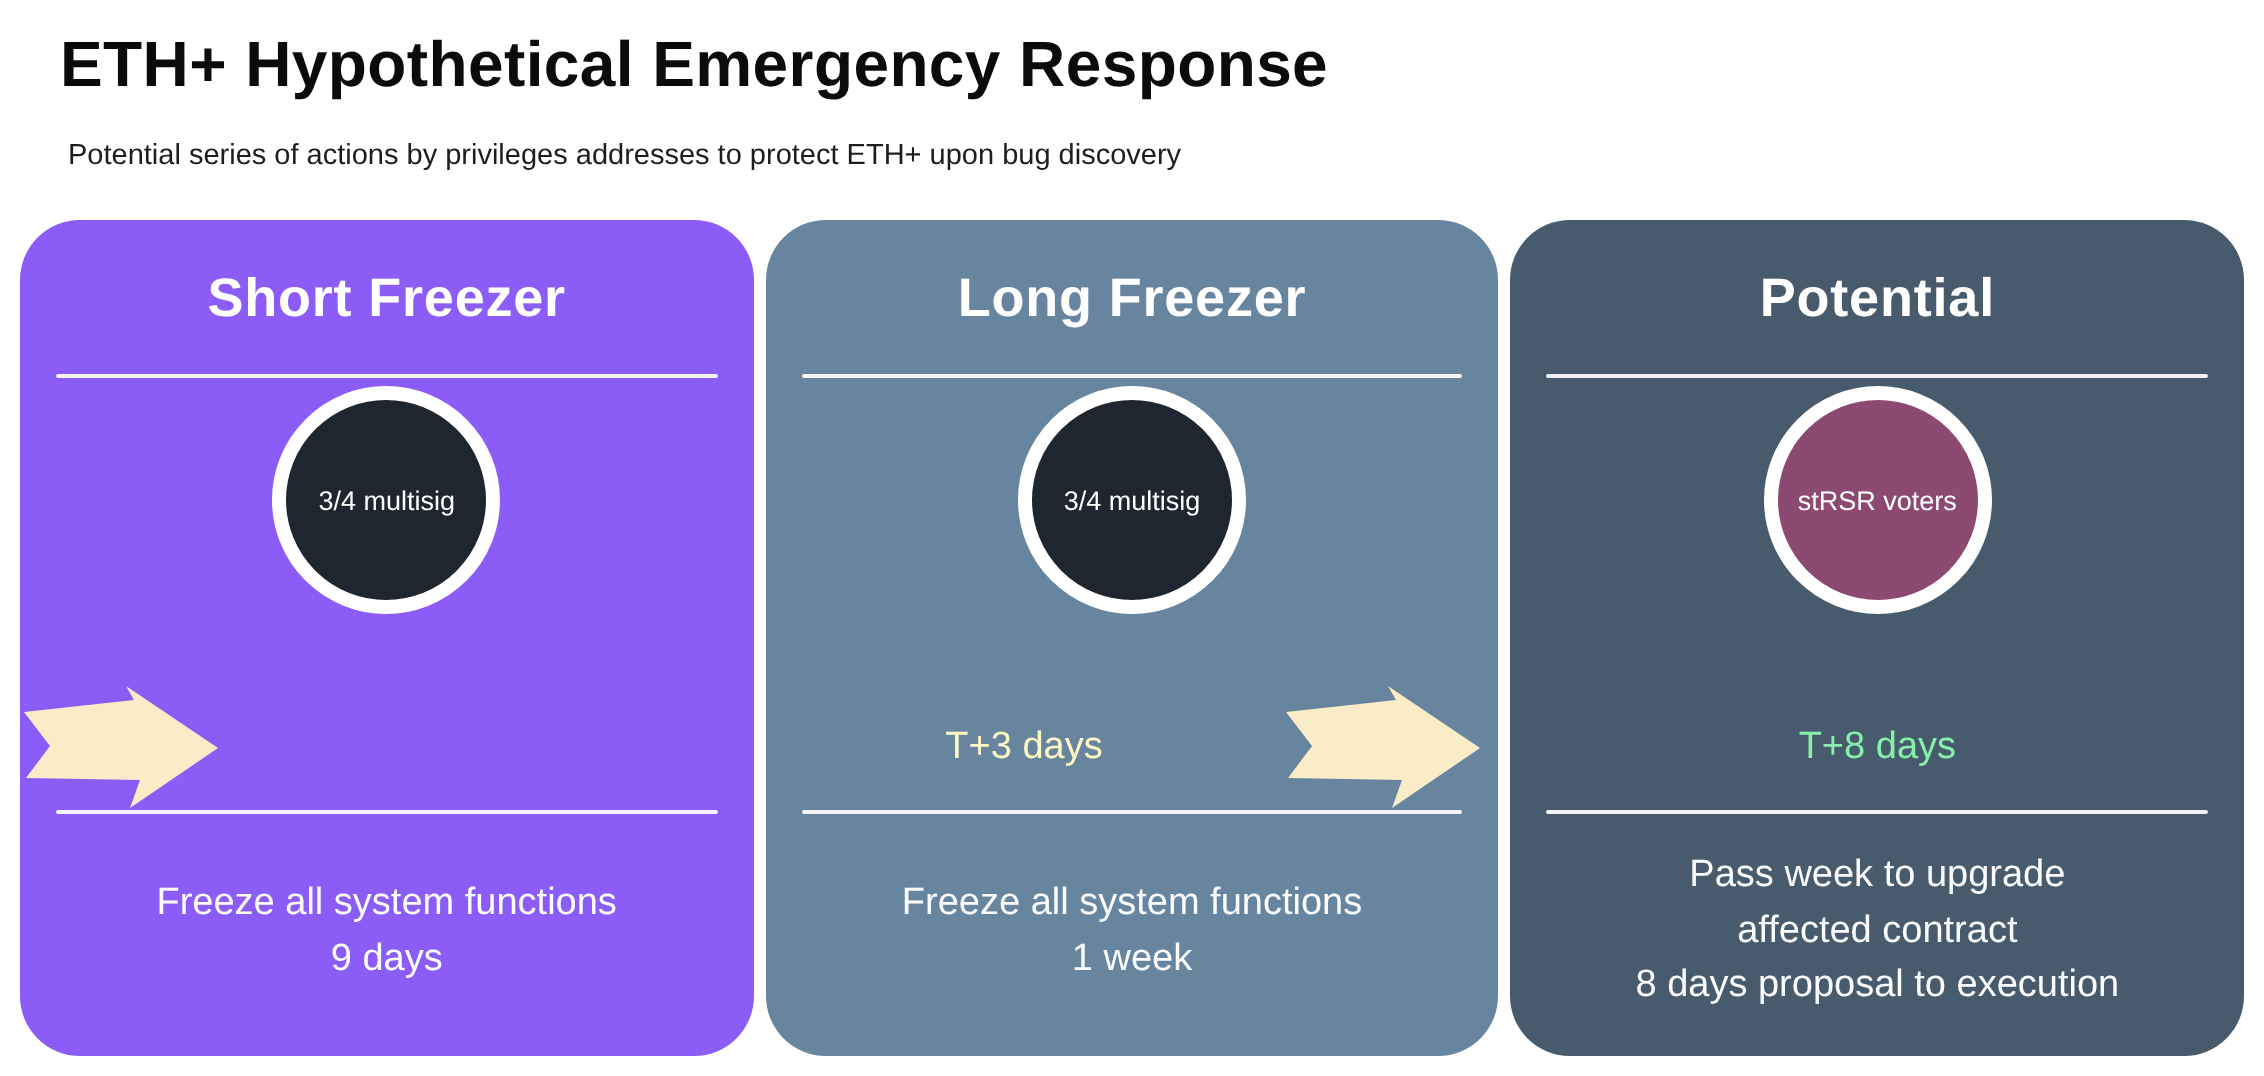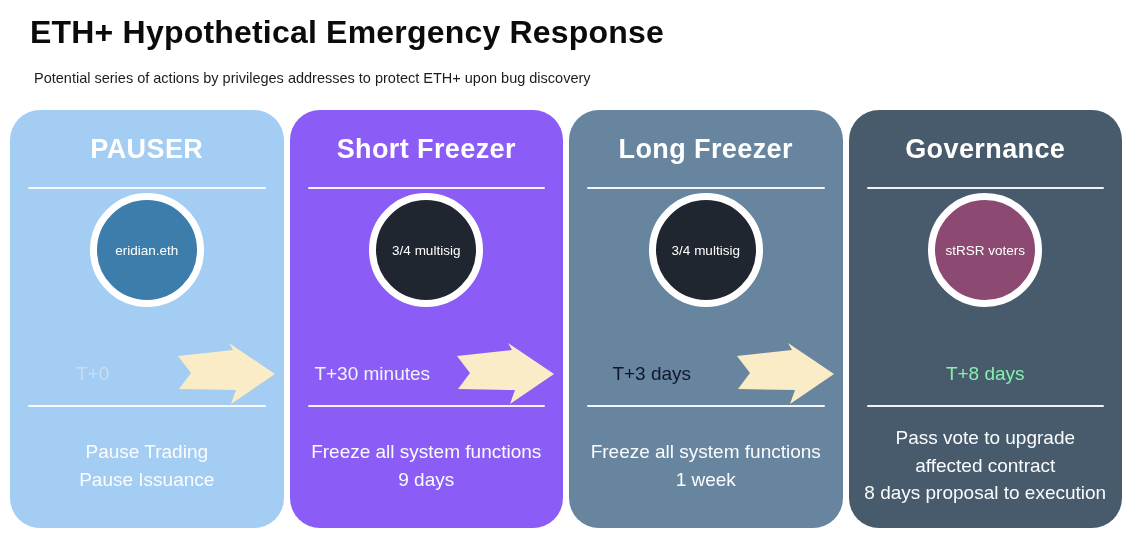--- a/index.html
+++ b/index.html
@@ -107,95 +107,74 @@
   }
 </style>
 </head>
 <body>
 
 <h1 class="page-title">ETH+ Hypothetical Emergency Response</h1>
 <p class="page-subtitle">Potential series of actions by privileges addresses to protect ETH+ upon bug discovery</p>
 
 <div class="cards">
 
-  <section class="card" style="background-color: rgb(163, 205, 242);">
-    <h2 class="card-title">PAUSER</h2>
-    <div class="divider"></div>
-    <div class="circle-row">
-      <div class="circle" style="background-color: rgb(60, 125, 171);">
-        <span class="circle-label">eridian.eth</span>
-      </div>
-    </div>
-    <div class="t-row">
-      <span class="t-label" style="color: rgb(201, 221, 241);">T+0</span>
-      <svg class="arrow-icon" viewBox="0 0 100 62" aria-hidden="true">
-        <polygon points="2,13 57,7 53,0 99,31 55,61 60,47 3,46 15,30" style="fill: rgb(250, 236, 198);"></polygon>
-      </svg>
-    </div>
-    <div class="divider"></div>
-    <div class="caption">
-      <div>Pause Trading</div>
-      <div>Pause Issuance</div>
-    </div>
-  </section>
 
   <section class="card" style="background-color: #8b5cf6;">
     <h2 class="card-title">Short Freezer</h2>
     <div class="divider"></div>
     <div class="circle-row">
       <div class="circle" style="background-color: rgb(32, 38, 47);">
         <span class="circle-label">3/4 multisig</span>
       </div>
     </div>
     <div class="t-row">
-      <span class="t-label" style="color: rgb(239, 244, 249);">T+30 minutes</span>
       <svg class="arrow-icon" viewBox="0 0 100 62" aria-hidden="true">
         <polygon points="2,13 57,7 53,0 99,31 55,61 60,47 3,46 15,30" style="fill: rgb(250, 236, 198);"></polygon>
       </svg>
     </div>
     <div class="divider"></div>
     <div class="caption">
       <div>Freeze all system functions</div>
       <div>9 days</div>
     </div>
   </section>
 
   <section class="card" style="background-color: rgb(104, 133, 159);">
     <h2 class="card-title">Long Freezer</h2>
     <div class="divider"></div>
     <div class="circle-row">
       <div class="circle" style="background-color: rgb(32, 38, 47);">
         <span class="circle-label">3/4 multisig</span>
       </div>
     </div>
     <div class="t-row">
-      <span class="t-label" style="color: #0f172a;">T+3 days</span>
+      <span class="t-label" style="color: #fef9c3;">T+3 days</span>
       <svg class="arrow-icon" viewBox="0 0 100 62" aria-hidden="true">
         <polygon points="2,13 57,7 53,0 99,31 55,61 60,47 3,46 15,30" style="fill: rgb(250, 236, 198);"></polygon>
       </svg>
     </div>
     <div class="divider"></div>
     <div class="caption">
       <div>Freeze all system functions</div>
       <div>1 week</div>
     </div>
   </section>
 
   <section class="card" style="background-color: rgb(71, 91, 108);">
-    <h2 class="card-title">Governance</h2>
+    <h2 class="card-title">Potential</h2>
     <div class="divider"></div>
     <div class="circle-row">
       <div class="circle" style="background-color: rgb(140, 74, 114);">
         <span class="circle-label">stRSR voters</span>
       </div>
     </div>
     <div class="t-row">
       <span class="t-label" style="color: #86efac;">T+8 days</span>
     </div>
     <div class="divider"></div>
     <div class="caption">
-      <div>Pass vote to upgrade</div>
+      <div>Pass week to upgrade</div>
       <div>affected contract</div>
       <div>8 days proposal to execution</div>
     </div>
   </section>
 
 </div>
 
 </body></html>

